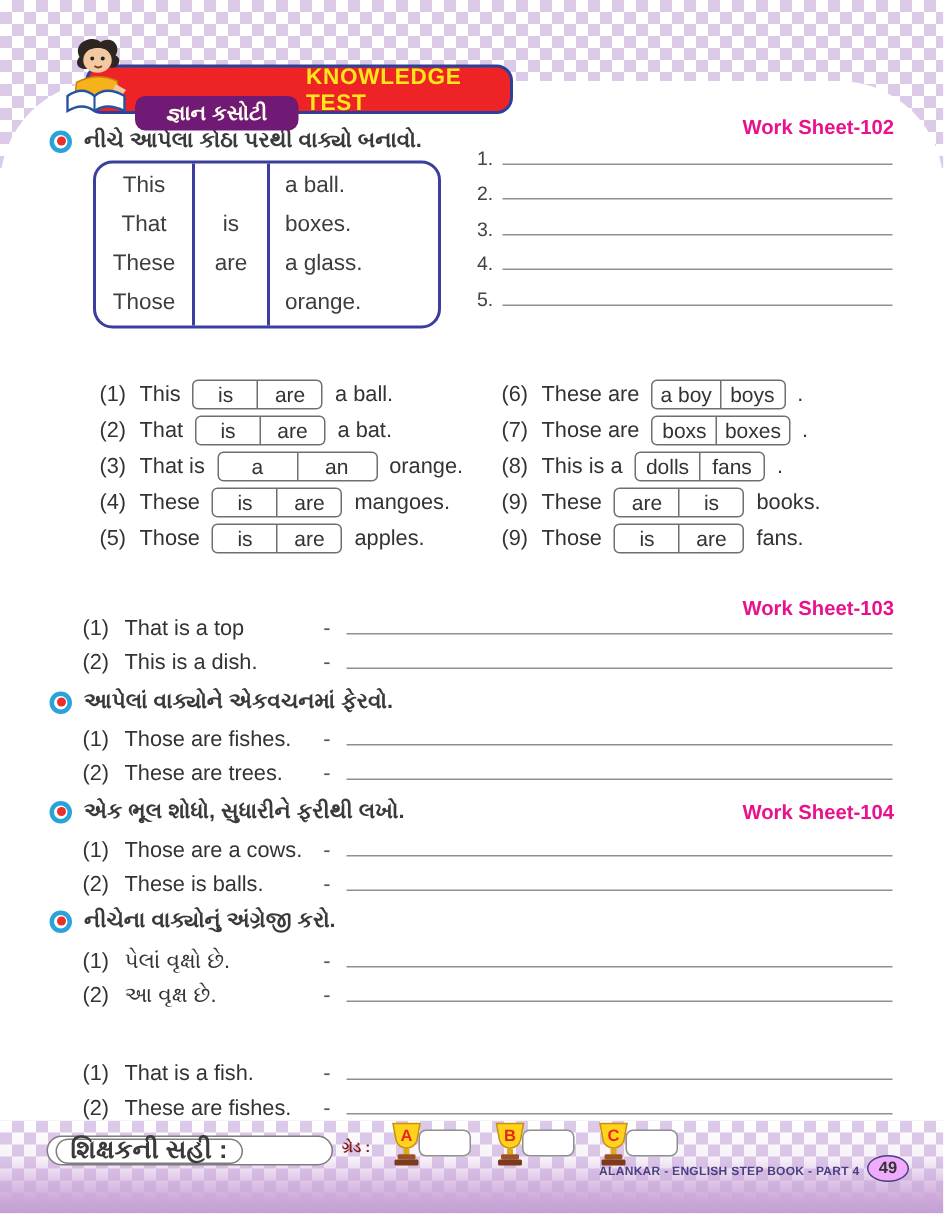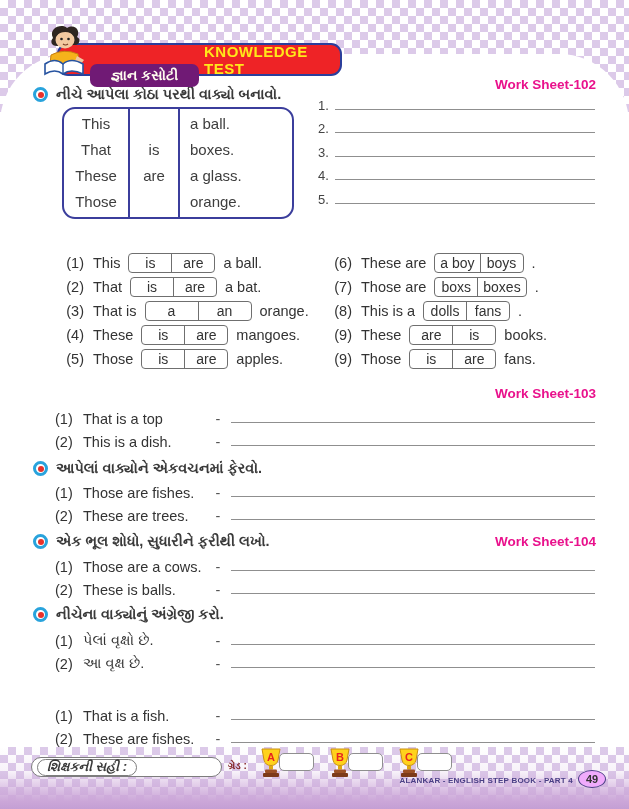--- a/index.html
+++ b/index.html
@@ -77,21 +77,21 @@
   .litem .num{width:28px;}
   .litem .txt{width:122px;}
   .litem .dash{width:26px;text-align:center;color:#555;}
   .litem .wline{margin-bottom:4px;}
 
   
   .sig-pill{position:absolute;left:31px;top:757px;width:191px;height:20px;background:#fff;
         border:1.5px solid #7d7d7d;border-radius:11px;display:flex;align-items:center;
         padding-left:5px;z-index:3;box-sizing:border-box;}
   .sig-inner{border:1.3px solid #7d7d7d;border-radius:9px;height:15px;padding:0 9px;
-        display:flex;align-items:center;font-size:13px;font-weight:bold;color:#3a3a3a;font-style:italic;}
+        display:flex;align-items:center;font-size:17px;font-weight:bold;color:#3a3a3a;}
   .grade-label{position:absolute;left:228px;top:760px;font-size:10px;font-weight:bold;
         color:#7f1d1d;z-index:3;}
   .trophy-row{position:absolute;left:258px;top:748px;display:flex;gap:13px;z-index:3;}
   .trophy-unit{display:flex;align-items:flex-start;}
   .grade-box{width:33px;height:16px;border:1.4px solid #8f8f8f;border-radius:5px;
         background:#fff;margin-left:-5px;margin-top:5px;}
   .trophy{position:relative;z-index:2;}
   .book-title{position:absolute;right:56px;top:776px;font-size:8px;font-weight:bold;
         color:#4a3f85;letter-spacing:.2px;z-index:3;}
   .page-oval{position:absolute;right:23px;top:770px;width:26px;height:16px;background:#f0abfc;
@@ -120,21 +120,21 @@
     <circle cx="28.5" cy="16" r="1.3" fill="#222"></circle>
       <circle cx="35.5" cy="16" r="1.3" fill="#222"></circle>
     <path d="M30 21 q2.5 2 5 0" stroke="#7a3b22" stroke-width="1.2" fill="none"></path>
     <path d="M18 32 Q31 25 45 31 L46 41 L17 41 Z" fill="#f6b21b" stroke="#c77f10" stroke-width="1"></path>
     <path d="M44 33 l7 4 -3 4 -6 -3 Z" fill="#f2c9a0"></path>
     <path d="M12 41 Q22 34 30 41 Q38 34 50 41 L50 51 Q38 45 30 51 Q22 45 12 51 Z" fill="#ffffff" stroke="#2653a0" stroke-width="1.6"></path>
     <path d="M30 41 L30 51" stroke="#2653a0" stroke-width="1.4"></path>
   </svg>
 
   <div class="ws" style="top:77px">Work Sheet-102</div>
-  <div class="ws" style="top:386px">Work Sheet-103</div>
+  <div class="ws" style="top:398px">Work Sheet-103</div>
   <div class="ws" style="top:534px">Work Sheet-104</div>
 
   <div class="shead" style="top:86px">
     <span class="bullet">
         <span class="bullet-core"></span>
       </span>
     <span>નીચે આપેલા કોઠા પરથી વાક્યો બનાવો.</span>
   </div>
 
   <div class="stable">

